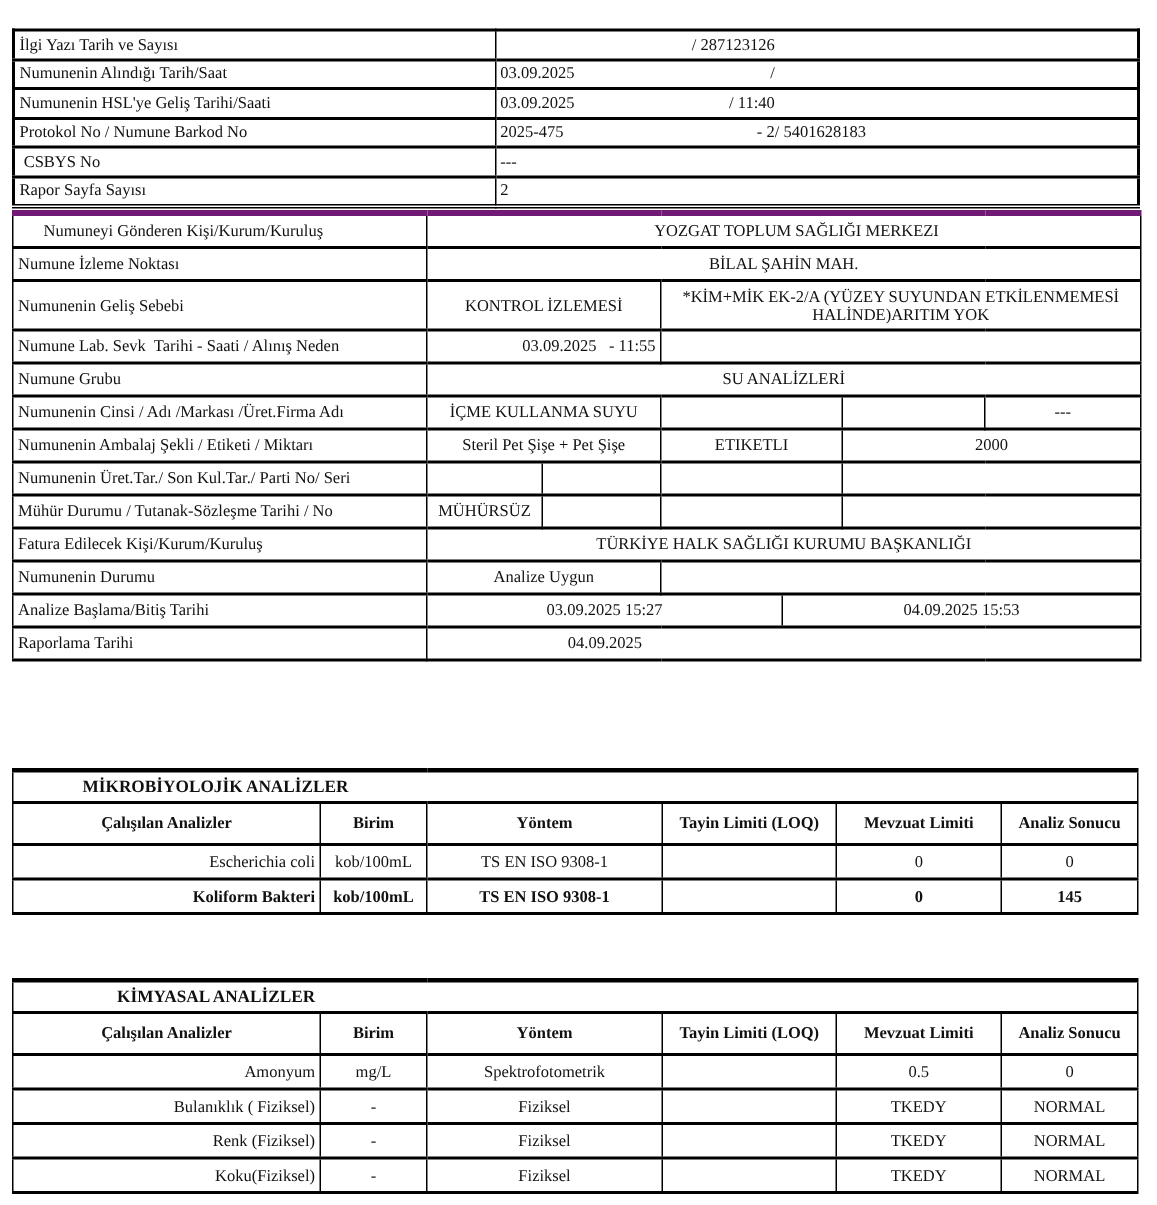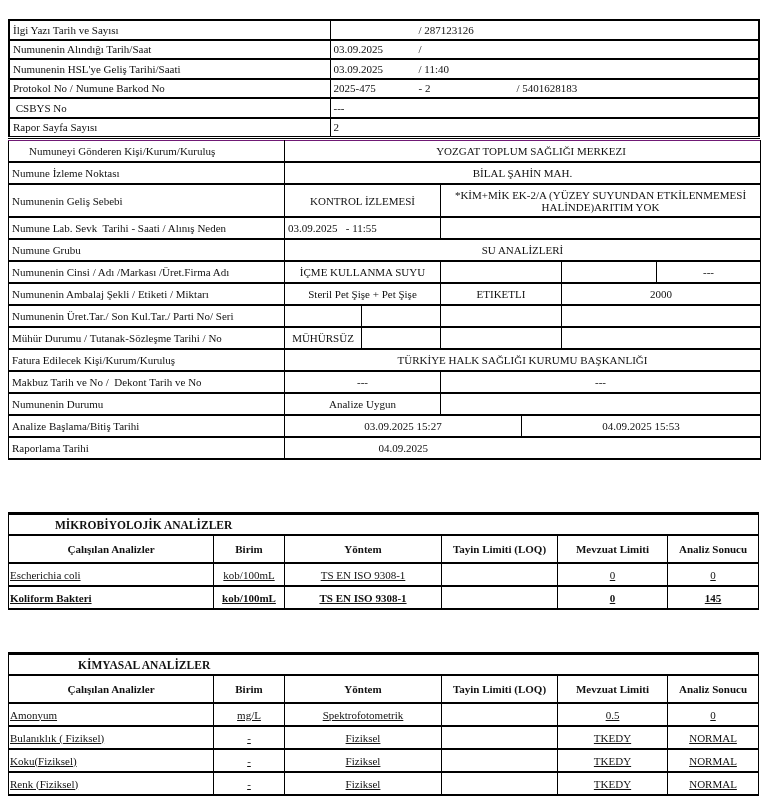--- a/index.html
+++ b/index.html
@@ -1,42 +1,42 @@
 <!DOCTYPE html>
 <html><head>
 <meta charset="utf-8">
 <style>
   html, body { margin: 0; padding: 0; background: #ffffff; }
   body { width: 771px; height: 803px; position: relative; overflow: hidden;
          font-family: "Liberation Serif", "DejaVu Serif", serif; font-size: 11px; color: #111; }
   table { border-collapse: collapse; table-layout: fixed; position: absolute; left: 8px; }
   td, th { padding: 0 3px; white-space: nowrap; overflow: hidden; font-weight: normal; }
   .c { text-align: center; }
-  .l { text-align: left; }
+  .l { text-align: right; }
   
   #t1 { top: 19px; width: 752px; border: 2px solid #000; border-bottom: 3px double #000; }
   #t1 td { height: 17.5px; border-top: 2px solid #000; border-right: 1px solid #000; }
   #t1 tr:first-child td { border-top: none; margin-top: 16px; }
   #t1 .seg { display: inline-block; }
   #t1 .s1 { width: 85px; }
-  #t1 .s2 { width: 98px; }
+  #t1 .s2 { width: 98px; text-align: right; }
   
   #t2 { top: 140px; width: 752px; border: 1px solid #000; border-bottom: 2px solid #000; }
   #t2 td { height: 20px; border-top: 2px solid #000; border-right: 1px solid #000; border-left: 1px solid #000; }
-  #t2 tr:first-child td { border-top: 1px solid #701a75; padding-left: 20px; }
+  #t2 tr:first-child td { border-top: 4px solid #701a75; padding-left: 20px; }
   #t2 .tall td { height: 31px; }
   #t2 td.wrap { white-space: normal; line-height: 12px; }
   #t2 td.nob { border-right: none; }
   #t2 td.nobl { border-left: none; }
   
   .an { width: 750px; border: 1px solid #000; border-top: 3px solid #000; border-bottom: 2px solid #000; }
   .an td, .an th { border: 1px solid #000; border-top: 2px solid #000; }
   .an .title td { height: 19px; border-top: none; font-weight: bold; font-size: 11.5px; text-align: left; }
   .an .hdr th { height: 26px; font-weight: bold; }
-  .an .row td { height: 21px; text-decoration: underline; }
+  .an .row td { height: 21px; }
   .an .bold td { font-weight: bold; }
   #micro { top: 512px; }
   #micro .title td { padding-left: 46px; }
   #chem { top: 652px; }
   #chem .title td { padding-left: 69px; }
 </style>
 </head>
 <body>
 
 <table id="t1">
@@ -130,25 +130,20 @@
     <td class="c">MÜHÜRSÜZ</td>
     <td class="c"></td>
     <td colspan="2" class="c"></td>
     <td colspan="2" class="c"></td>
   </tr>
   <tr>
     <td>Fatura Edilecek Kişi/Kurum/Kuruluş</td>
     <td colspan="6" class="c">TÜRKİYE HALK SAĞLIĞI KURUMU BAŞKANLIĞI</td>
   </tr>
   <tr>
-    <td style="white-space:pre">Makbuz Tarih ve No /  Dekont Tarih ve No</td>
-    <td colspan="2" class="c">---</td>
-    <td colspan="4" class="c">---</td>
-  </tr>
-  <tr>
     <td>Numunenin Durumu</td>
     <td colspan="2" class="c">Analize Uygun</td>
     <td colspan="4" class="c"></td>
   </tr>
   <tr>
     <td>Analize Başlama/Bitiş Tarihi</td>
     <td colspan="3" class="c">03.09.2025 15:27</td>
     <td colspan="3" class="c">04.09.2025 15:53</td>
   </tr>
   <tr>
@@ -230,29 +225,29 @@
   </tr>
   <tr class="row">
     <td class="l" style="padding-left:1px">Bulanıklık ( Fiziksel)</td>
     <td class="c">-</td>
     <td class="c">Fiziksel</td>
     <td class="c"></td>
     <td class="c">TKEDY</td>
     <td class="c">NORMAL</td>
   </tr>
   <tr class="row">
+    <td class="l" style="padding-left:1px">Renk (Fiziksel)</td>
+    <td class="c">-</td>
+    <td class="c">Fiziksel</td>
+    <td class="c"></td>
+    <td class="c">TKEDY</td>
+    <td class="c">NORMAL</td>
+  </tr>
+  <tr class="row">
     <td class="l" style="padding-left:1px">Koku(Fiziksel)</td>
     <td class="c">-</td>
     <td class="c">Fiziksel</td>
     <td class="c"></td>
     <td class="c">TKEDY</td>
     <td class="c">NORMAL</td>
   </tr>
-  <tr class="row">
-    <td class="l" style="padding-left:1px">Renk (Fiziksel)</td>
-    <td class="c">-</td>
-    <td class="c">Fiziksel</td>
-    <td class="c"></td>
-    <td class="c">TKEDY</td>
-    <td class="c">NORMAL</td>
-  </tr>
 </tbody>
   </table>
 
 </body></html>

